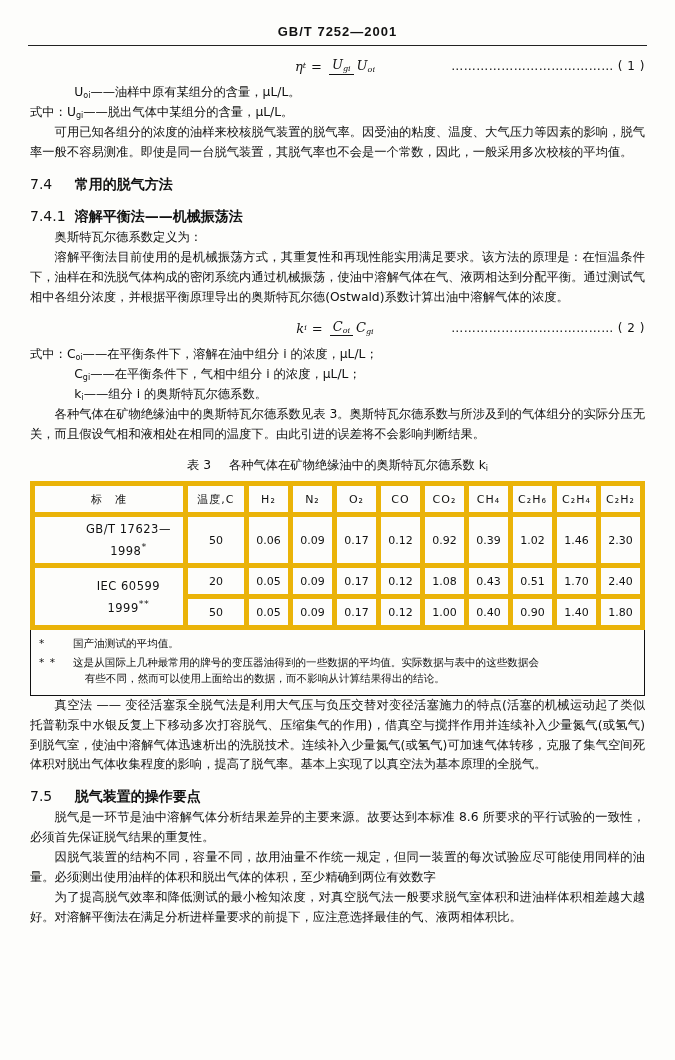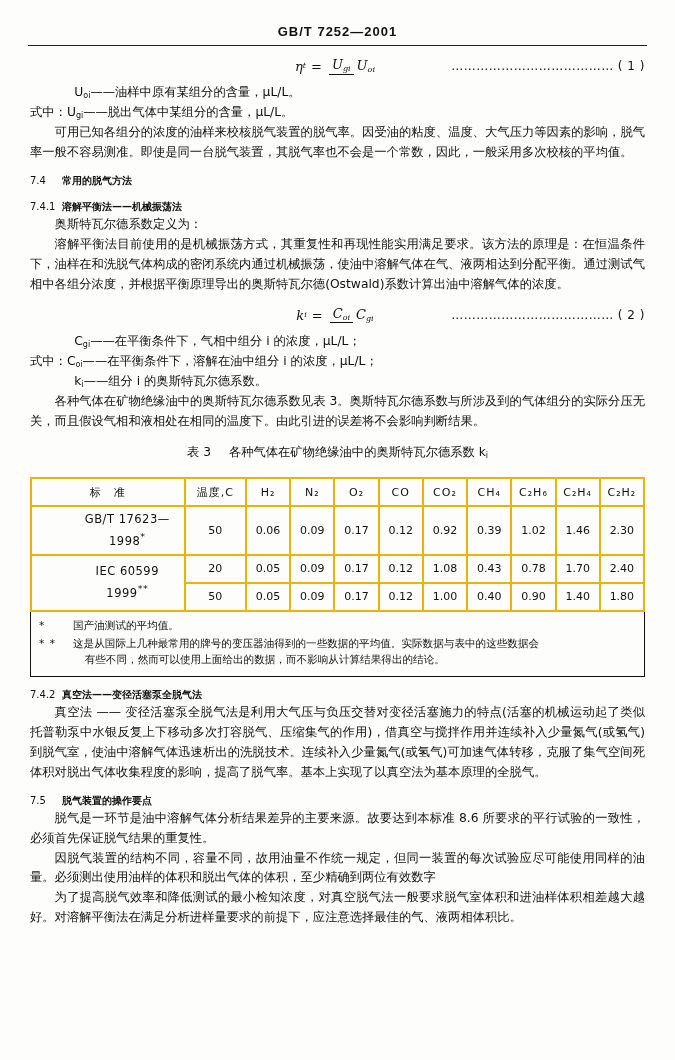--- a/index.html
+++ b/index.html
@@ -98,44 +98,44 @@
     margin-top: 2px;
   }
   .where-line {
     padding-left: 0;
   }
   .where-line.sub2 {
     padding-left: 3.6em;
   }
   .sec-head {
     margin-top: 10px;
-    font-size: 10px;
+    font-size: 14px;
     font-weight: normal;
   }
   .sec-head .num {
     display: inline-block;
     min-width: 3.2em;
   }
   .sec-head .ttl {
     font-weight: bold;
   }
   .tbl-caption {
     text-align: center;
-    margin: 12px 0 14px 0;
+    margin: 12px 0 5px 0;
     font-size: 12.3px;
   }
   table.main {
     border-collapse: collapse;
     width: 100%;
     font-size: 11px;
     font-family: "DejaVu Sans", sans-serif;
     table-layout: fixed;
   }
   table.main th, table.main td {
-    border: 2px solid #eab308;
+    border: 5px solid #eab308;
     text-align: center;
     padding: 3px 1px;
     height: 20px;
   }
   table.main th {
     font-weight: normal;
     letter-spacing: 1px;
   }
   table.main td.std {
     letter-spacing: 0.5px;
@@ -213,22 +213,22 @@
         <span style="margin:0 5px;">=</span>
         <span class="frac">
           <span class="num"><span>C</span><sub>oi</sub></span>
           <span class="den"><span>C</span><sub>gi</sub></span>
         </span>
       </span>
       <span class="dots"><span>…………………………………</span><span class="eqnum">( 2 )</span></span>
     </div>
 
     <div class="where">
+      <p class="where-line"><span>式中：C</span><sub>oi</sub><span>——在平衡条件下，溶解在油中组分 i 的浓度，μL/L；</span></p>
       <p class="where-line sub2"><span>C</span><sub>gi</sub><span>——在平衡条件下，气相中组分 i 的浓度，μL/L；</span></p>
-      <p class="where-line"><span>式中：C</span><sub>oi</sub><span>——在平衡条件下，溶解在油中组分 i 的浓度，μL/L；</span></p>
       <p class="where-line sub2"><span>k</span><sub>i</sub><span>——组分 i 的奥斯特瓦尔德系数。</span></p>
     </div>
 
     <p class="indent">各种气体在矿物绝缘油中的奥斯特瓦尔德系数见表 3。奥斯特瓦尔德系数与所涉及到的气体组分的实际分压无关，而且假设气相和液相处在相同的温度下。由此引进的误差将不会影响判断结果。</p>
 
     <p class="tbl-caption">
       <span>表 3</span>
       <span style="display:inline-block;width:14px;"></span><span>各种气体在矿物绝缘油中的奥斯特瓦尔德系数 k</span><sub>i</sub>
     </p>
 
@@ -277,21 +277,21 @@
         </tr>
         <tr>
           <td class="std" rowspan="2"><span>IEC 60599　1999</span><sup>**</sup></td>
           <td>20</td>
           <td>0.05</td>
           <td>0.09</td>
           <td>0.17</td>
           <td>0.12</td>
           <td>1.08</td>
           <td>0.43</td>
-          <td>0.78</td>
+          <td>0.51</td>
           <td>1.70</td>
           <td>2.40</td>
         </tr>
         <tr>
           <td>50</td>
           <td>0.05</td>
           <td>0.09</td>
           <td>0.17</td>
           <td>0.12</td>
           <td>1.00</td>
@@ -307,21 +307,20 @@
       <div class="note-row">
         <span class="note-mark">*</span>
         <span class="note-text">国产油测试的平均值。</span>
       </div>
       <div class="note-row">
         <span class="note-mark">* *</span>
         <span class="note-text"><span>这是从国际上几种最常用的牌号的变压器油得到的一些数据的平均值。实际数据与表中的这些数据会</span><span class="cont">有些不同，然而可以使用上面给出的数据，而不影响从计算结果得出的结论。</span></span>
       </div>
     </div>
 
-    <p class="sec-head"><span class="num">7.4.2</span><span class="ttl">真空法——变径活塞泵全脱气法</span></p>
 
     <p class="indent">真空法 —— 变径活塞泵全脱气法是利用大气压与负压交替对变径活塞施力的特点(活塞的机械运动起了类似托普勒泵中水银反复上下移动多次打容脱气、压缩集气的作用)，借真空与搅拌作用并连续补入少量氮气(或氢气)到脱气室，使油中溶解气体迅速析出的洗脱技术。连续补入少量氮气(或氢气)可加速气体转移，克服了集气空间死体积对脱出气体收集程度的影响，提高了脱气率。基本上实现了以真空法为基本原理的全脱气。</p>
 
     <p class="sec-head"><span class="num">7.5</span><span class="ttl">脱气装置的操作要点</span></p>
 
     <p class="indent">脱气是一环节是油中溶解气体分析结果差异的主要来源。故要达到本标准 8.6 所要求的平行试验的一致性，必须首先保证脱气结果的重复性。</p>
     <p class="indent">因脱气装置的结构不同，容量不同，故用油量不作统一规定，但同一装置的每次试验应尽可能使用同样的油量。必须测出使用油样的体积和脱出气体的体积，至少精确到两位有效数字</p>
     <p class="indent">为了提高脱气效率和降低测试的最小检知浓度，对真空脱气法一般要求脱气室体积和进油样体积相差越大越好。对溶解平衡法在满足分析进样量要求的前提下，应注意选择最佳的气、液两相体积比。</p>
 
   </div>

